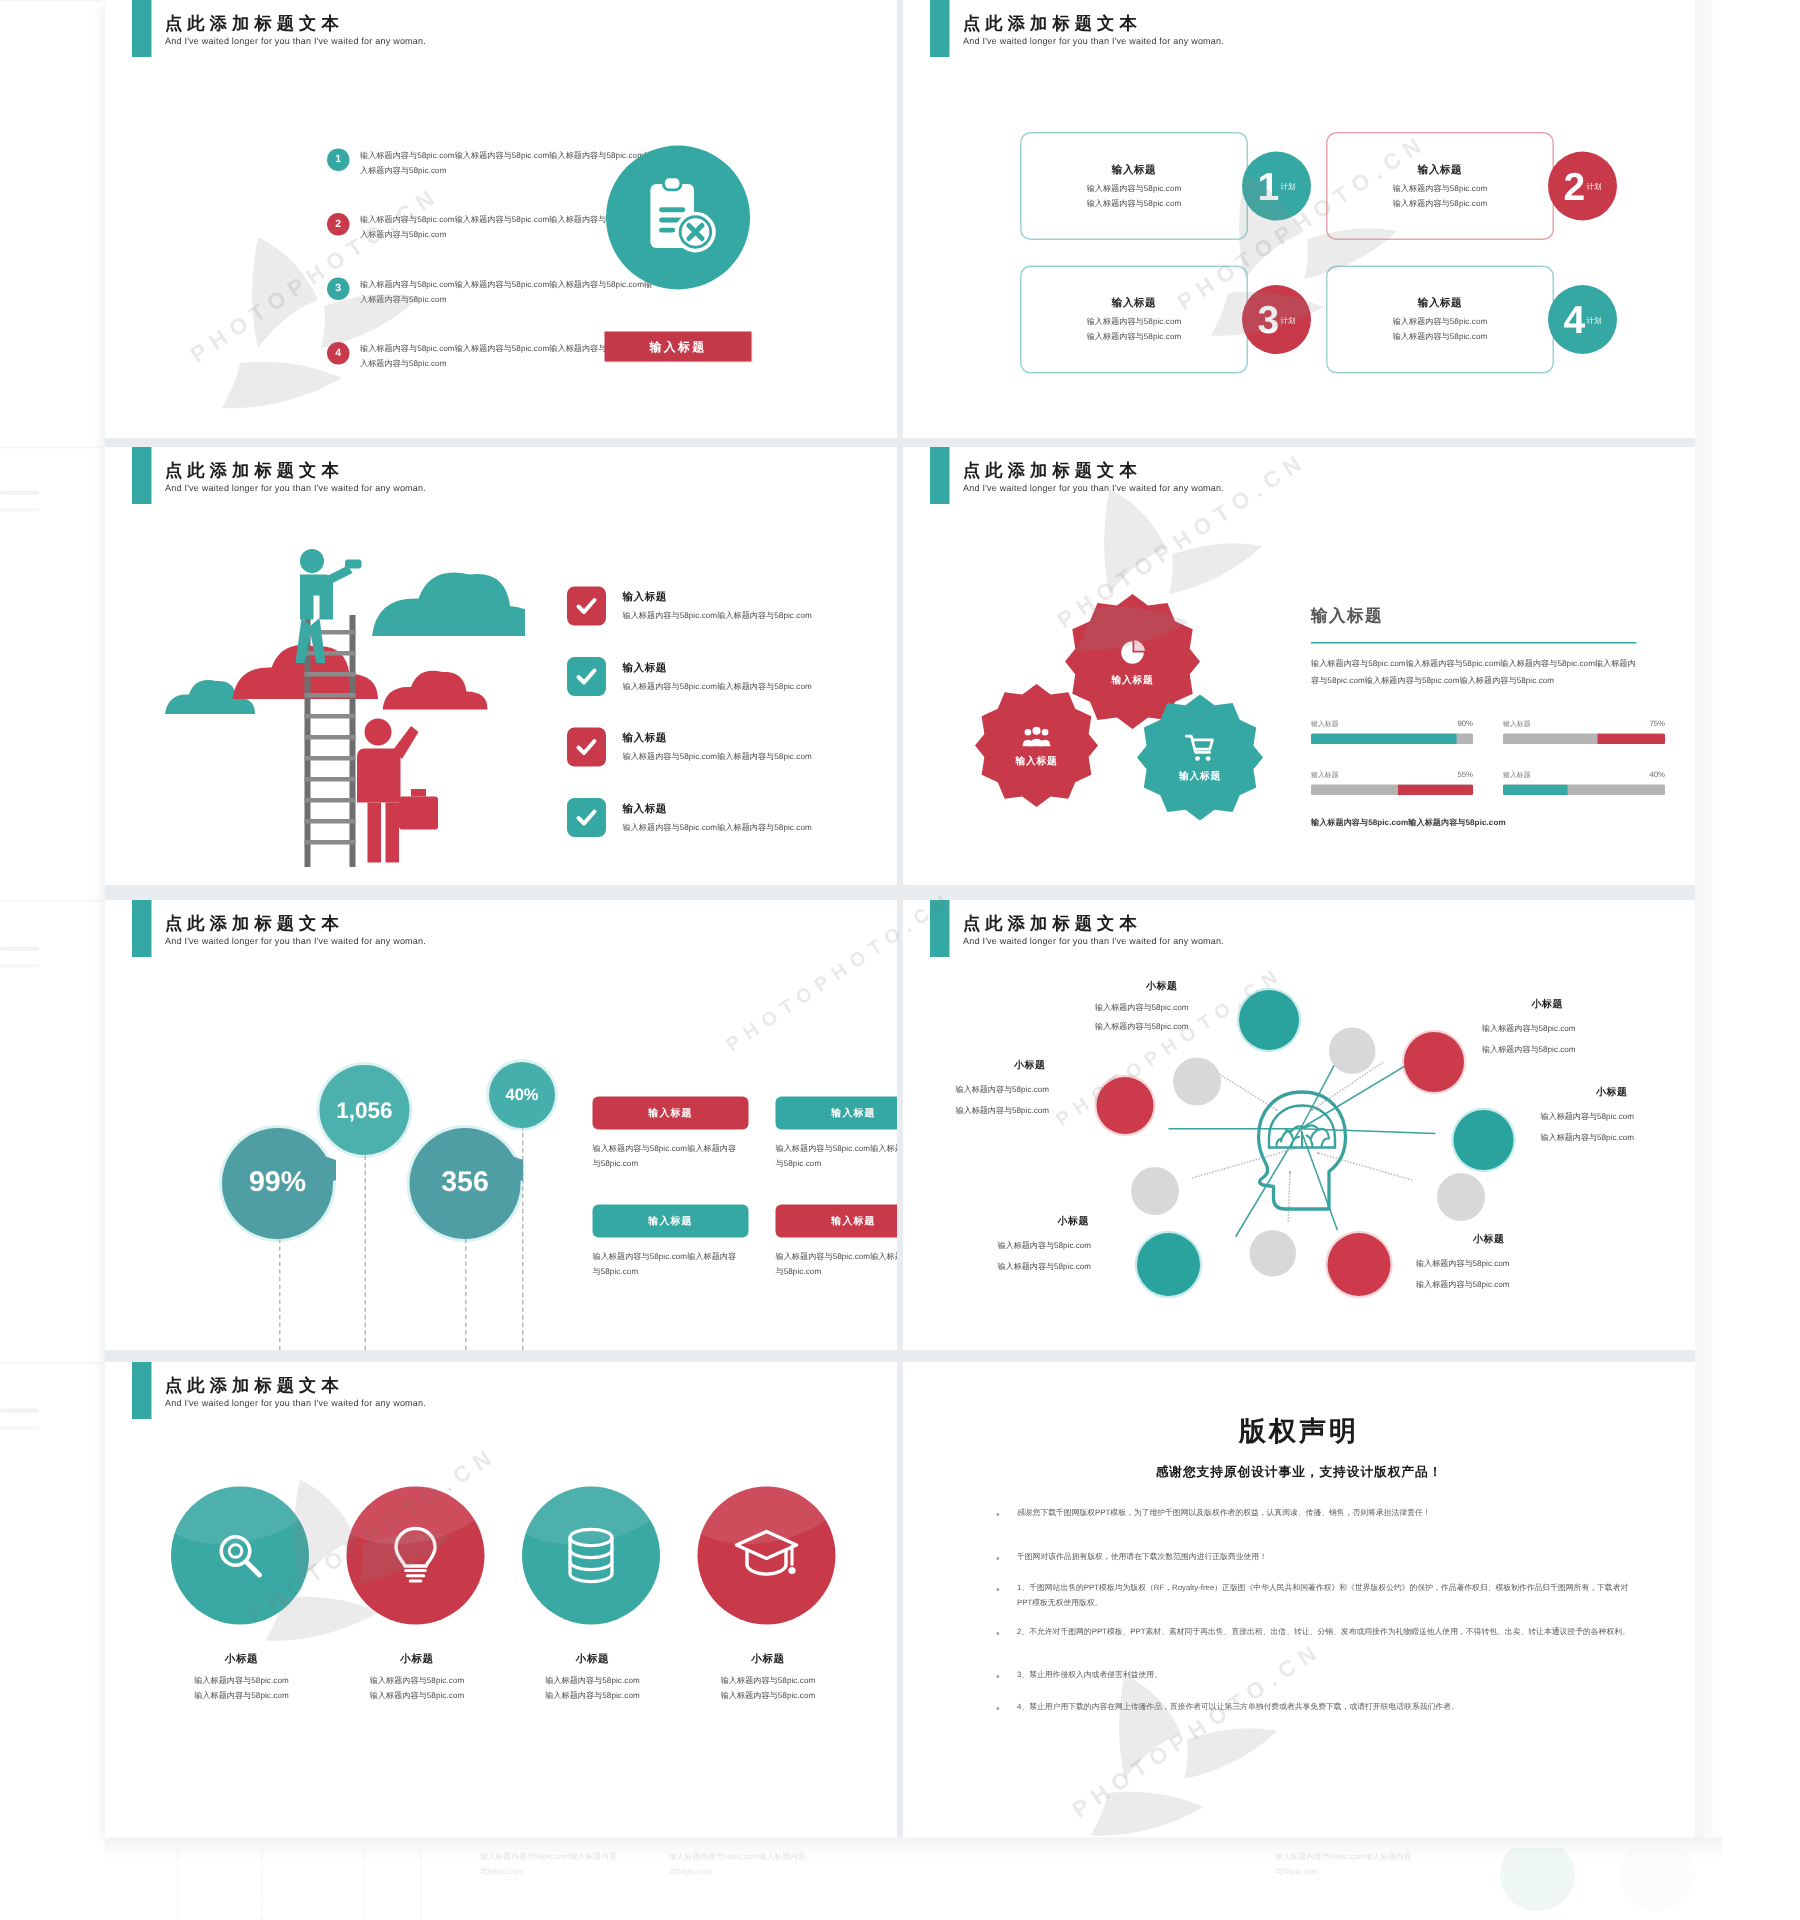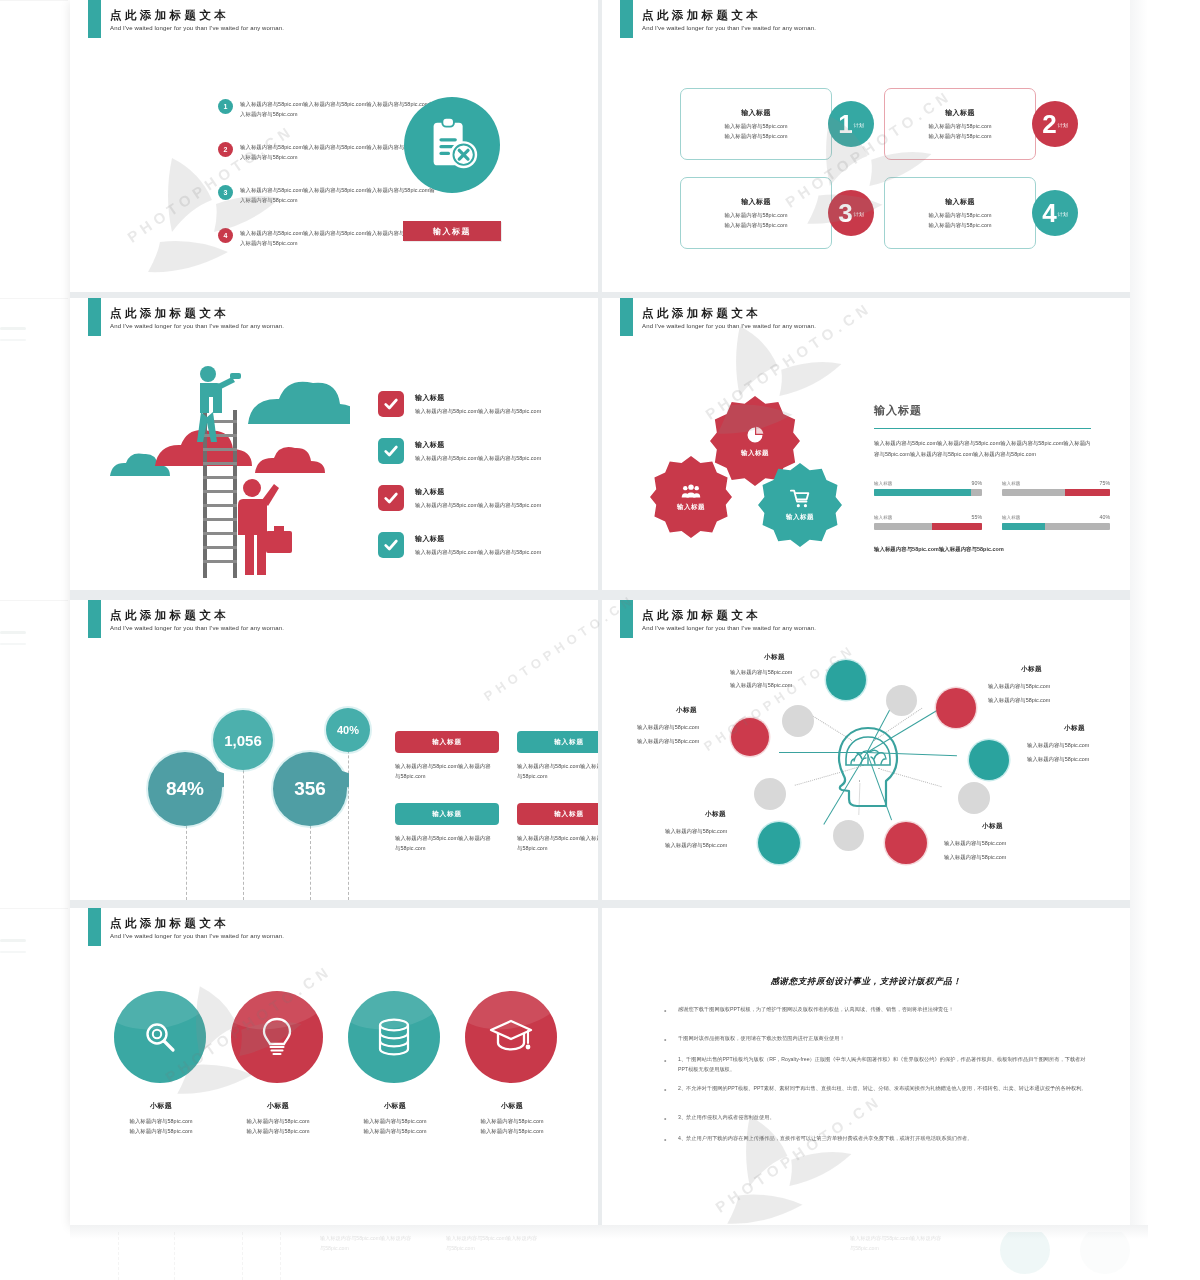--- a/index.html
+++ b/index.html
@@ -482,21 +482,21 @@
     <div class="accent-bar"></div>
     <div class="s-title">点此添加标题文本</div>
     <div class="s-sub">And I've waited longer for you than I've waited for any woman.</div>
 
     <div class="dashline" style="left:116px;top:180px;height:120px;"></div>
     <div class="dashline" style="left:173px;top:140px;height:160px;"></div>
     <div class="dashline" style="left:240px;top:180px;height:120px;"></div>
     <div class="dashline" style="left:278px;top:120px;height:180px;"></div>
 
     <div class="bub" style="left:78px;top:152px;width:74px;height:74px;background:#4f9ea4;font-size:19px;">
-      <span>84%</span>
+      <span>99%</span>
     </div>
     <div style="position:absolute;left:138px;top:168px;width:16px;height:24px;background:#4f9ea4;clip-path:polygon(0 0,100% 22%,100% 78%,0 100%);"></div>
 
     <div class="bub" style="left:143px;top:110px;width:60px;height:60px;background:#4cb0ad;font-size:15px;">
       <span>1,056</span>
     </div>
 
     <div class="bub" style="left:203px;top:152px;width:74px;height:74px;background:#4f9ea4;font-size:19px;">
       <span>356</span>
     </div>
@@ -648,21 +648,22 @@
       </svg>
     </div>
     <div style="position:absolute;left:361px;top:193px;width:162px;text-align:center;">
       <div class="hd">小标题</div>
       <div class="mt" style="margin-top:5px;">输入标题内容与58pic.com</div>
       <div class="mt">输入标题内容与58pic.com</div>
     </div>
   </div>
 
   <div class="slide" style="left:602px;top:908px;width:528px;height:317px;">
-    <div class="cp-sub" style="top:68px;font-style:italic;">感谢您支持原创设计事业，支持设计版权产品！</div>
+    <div class="cp-title" style="top:34px;">版权声明</div>
+    <div class="cp-sub" style="top:68px;">感谢您支持原创设计事业，支持设计版权产品！</div>
 
     <div class="cp-item" style="left:62px;top:96px;">
       <div class="cp-bullet">•</div>
       <div class="cp-body">感谢您下载千图网版权PPT模板，为了维护千图网以及版权作者的权益，认真阅读、传播、销售，否则将承担法律责任！</div>
     </div>
     <div class="cp-item" style="left:62px;top:125px;">
       <div class="cp-bullet">•</div>
       <div class="cp-body">千图网对该作品拥有版权，使用请在下载次数范围内进行正版商业使用！</div>
     </div>
     <div class="cp-item" style="left:62px;top:146px;">

